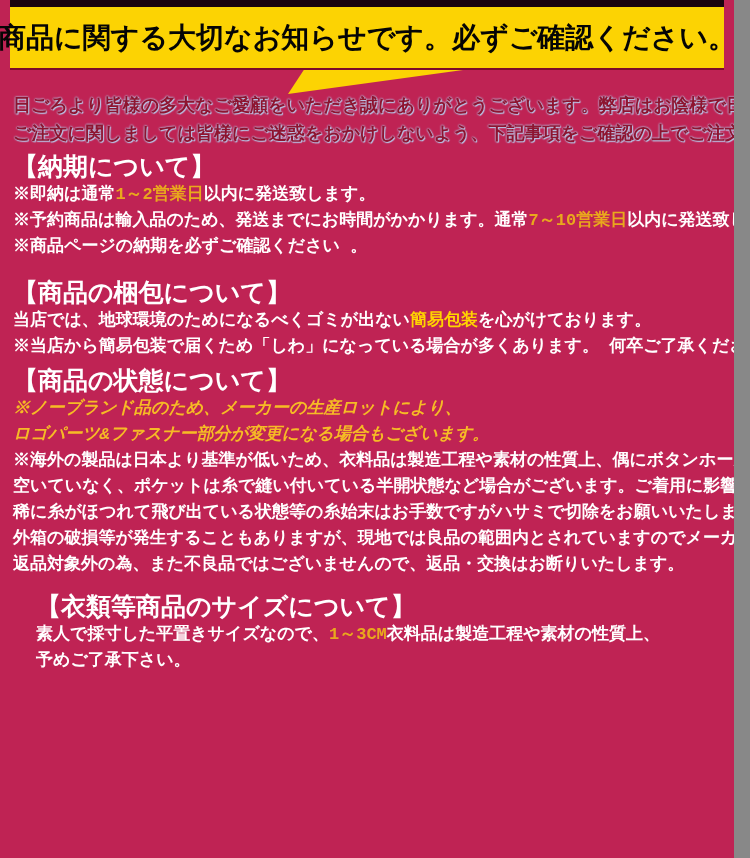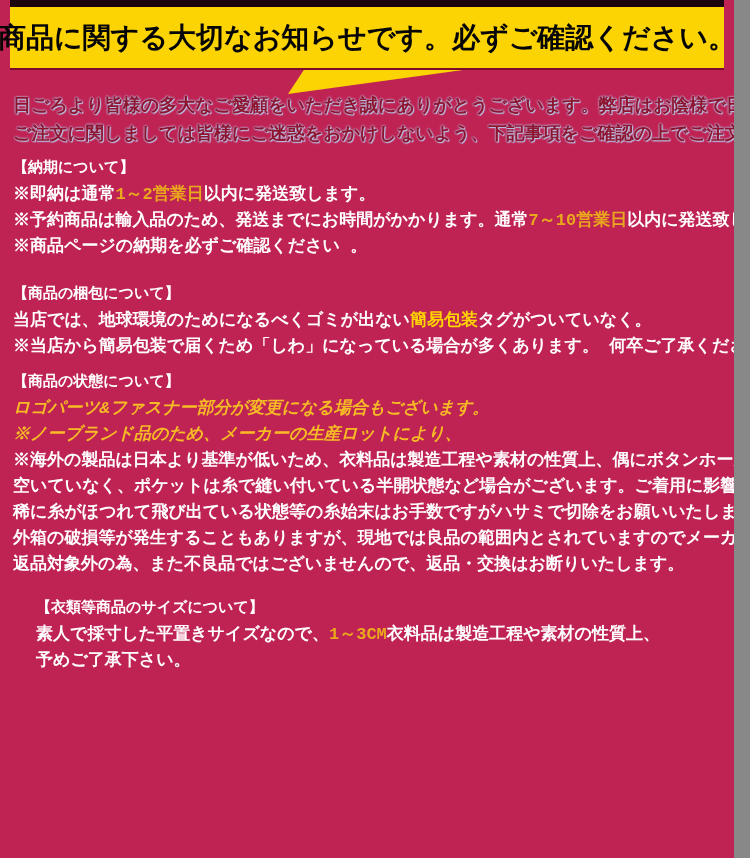--- a/index.html
+++ b/index.html
@@ -56,21 +56,21 @@
   .section{margin:0;}
   .section-intro{margin-top:24px;}
   .section-delivery{margin-top:8px;}
   .section-packaging{margin-top:22px;}
   .section-condition{margin-top:10px;}
   .section-size{margin-top:18px;margin-left:23px;}
   .section-receipt{margin-top:18px;}
   .section-closing{margin-top:10px;}
   .heading{
     color:var(--white);
-    font-size:15px;
+    font-size:25px;
     line-height:26px;
     white-space:nowrap;
   }
   .line{
     font-size:17px;
     line-height:26px;
     white-space:nowrap;
   }
   .section-intro .line{font-size:18px;line-height:28px;}
   .c-white{color:var(--white);}
@@ -98,27 +98,27 @@
         <div class="line"><span class="c-maroon">ご注文に関しましては皆様にご迷惑をおかけしないよう、下記事項をご確認の上でご注文いただければ幸いです。</span></div>
       </div>
       <div class="section section-delivery">
         <div class="heading">【納期について】</div>
         <div class="line"><span class="c-white">※即納は通常</span><span class="c-gold">1～2営業日</span><span class="c-white">以内に発送致します。</span></div>
         <div class="line"><span class="c-white">※予約商品は輸入品のため、発送までにお時間がかかります。通常</span><span class="c-gold">7～10営業日</span><span class="c-white">以内に発送致します。</span></div>
         <div class="line"><span class="c-white">※商品ページの納期を必ずご確認ください 。</span></div>
       </div>
       <div class="section section-packaging">
         <div class="heading">【商品の梱包について】</div>
-        <div class="line"><span class="c-white">当店では、地球環境のためになるべくゴミが出ない</span><span class="c-yellow">簡易包装</span><span class="c-white">タグがついていなく。</span></div>
+        <div class="line"><span class="c-white">当店では、地球環境のためになるべくゴミが出ない</span><span class="c-yellow">簡易包装</span><span class="c-white">を心がけております。</span></div>
         <div class="line"><span class="c-white">※当店から簡易包装で届くため「しわ」になっている場合が多くあります。 何卒ご了承くださいませ。</span></div>
       </div>
       <div class="section section-condition">
         <div class="heading">【商品の状態について】</div>
+        <div class="line"><span class="c-yellow-italic">※ノーブランド品のため、メーカーの生産ロットにより、</span></div>
         <div class="line"><span class="c-yellow-italic">ロゴパーツ&amp;ファスナー部分が変更になる場合もございます。</span></div>
-        <div class="line"><span class="c-yellow-italic">※ノーブランド品のため、メーカーの生産ロットにより、</span></div>
         <div class="line"><span class="c-white">※海外の製品は日本より基準が低いため、衣料品は製造工程や素材の性質上、偶にボタンホールに穴が</span></div>
         <div class="line"><span class="c-white">空いていなく、ポケットは糸で縫い付いている半開状態など場合がございます。ご着用に影響しない限り、</span></div>
         <div class="line"><span class="c-white">稀に糸がほつれて飛び出ている状態等の糸始末はお手数ですがハサミで切除をお願いいたします。</span></div>
         <div class="line"><span class="c-white">外箱の破損等が発生することもありますが、現地では良品の範囲内とされていますのでメーカー側でも</span></div>
         <div class="line"><span class="c-white">返品対象外の為、また不良品ではございませんので、返品・交換はお断りいたします。</span></div>
       </div>
       <div class="section section-size">
         <div class="heading">【衣類等商品のサイズについて】</div>
         <div class="line"><span class="c-white">素人で採寸した平置きサイズなので、</span><span class="c-gold">1～3CM</span><span class="c-white">衣料品は製造工程や素材の性質上、</span></div>
         <div class="line"><span class="c-white">予めご了承下さい。</span></div>

